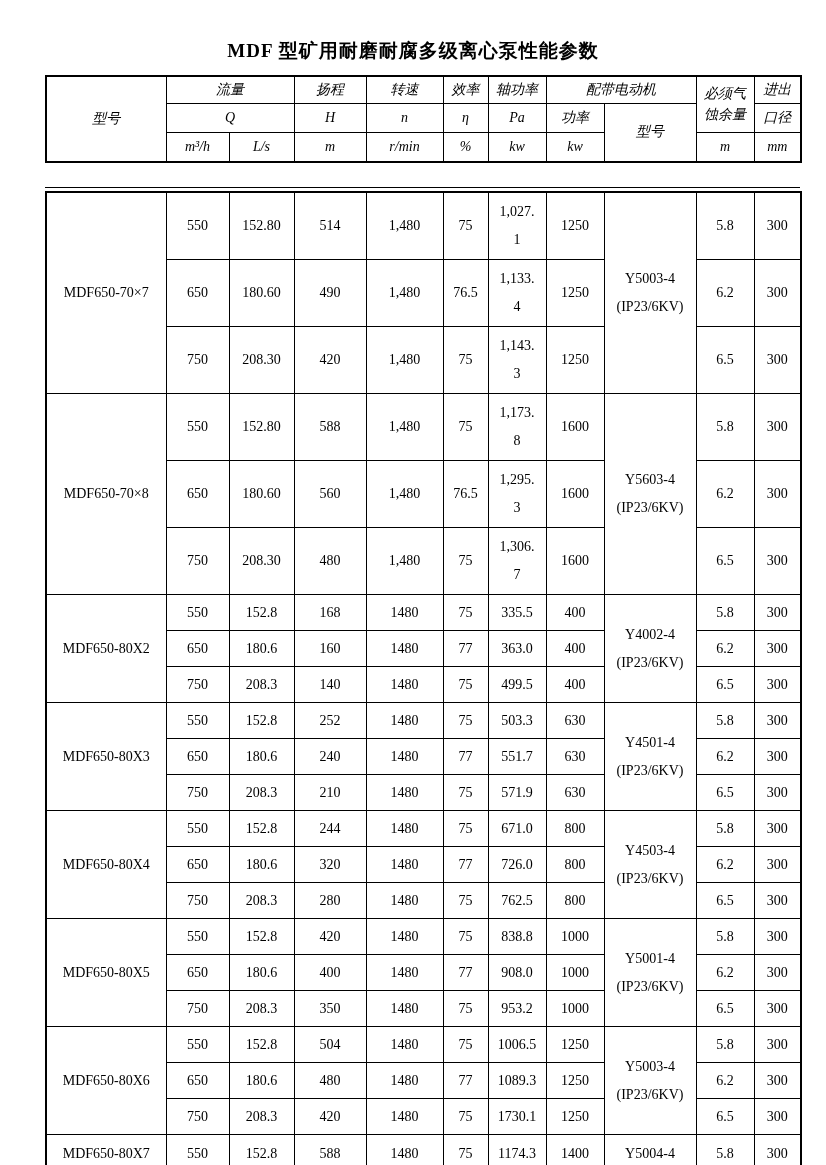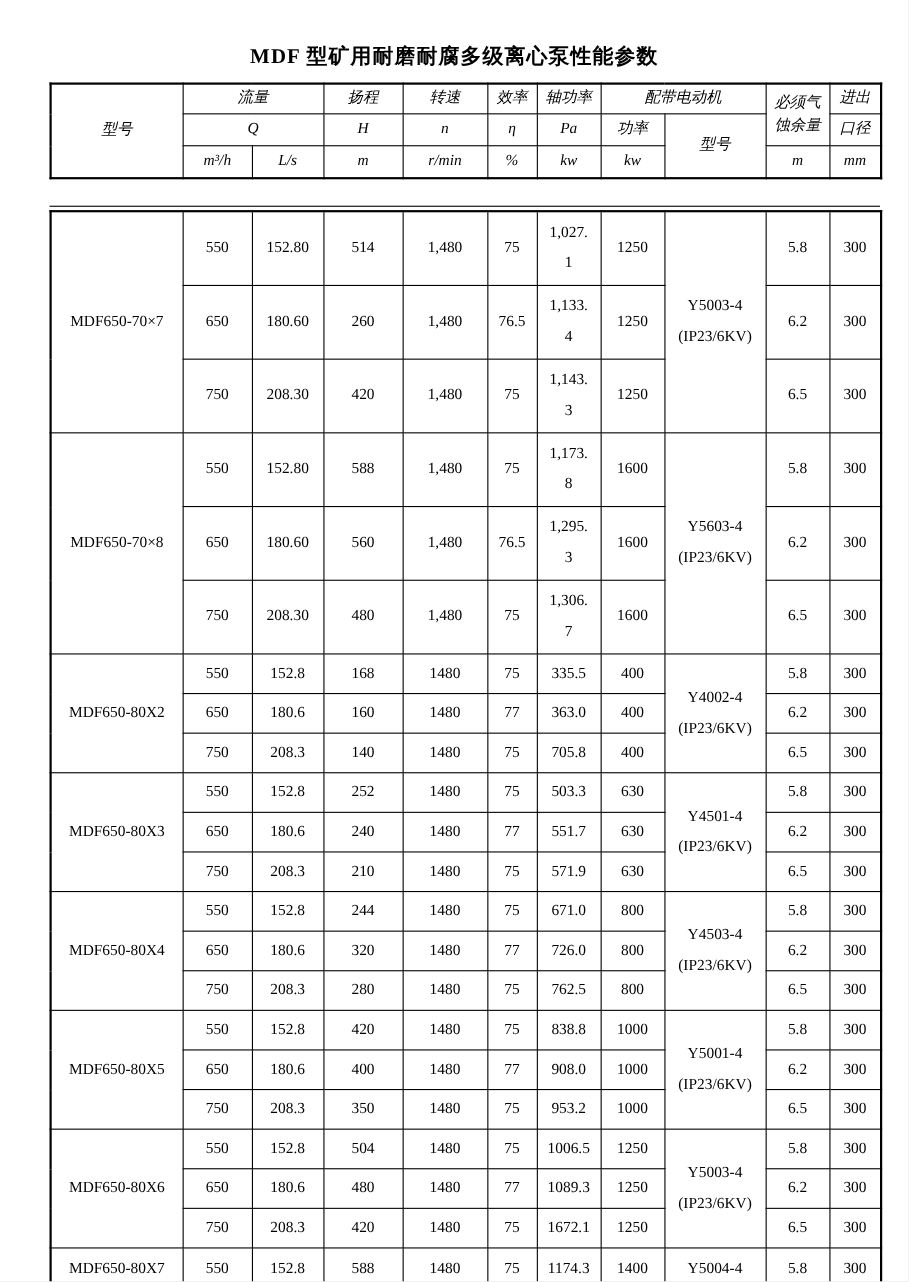--- a/index.html
+++ b/index.html
@@ -119,21 +119,21 @@
           <td rowspan="3">
             <div>Y5003-4</div>
             <div>(IP23/6KV)</div>
           </td>
           <td>5.8</td>
           <td>300</td>
         </tr>
         <tr class="tall">
           <td>650</td>
           <td>180.60</td>
-          <td>260</td>
+          <td>490</td>
           <td>1,480</td>
           <td>76.5</td>
           <td class="pa">1,133.
 4</td>
           <td>1250</td>
           <td>6.2</td>
           <td>300</td>
         </tr>
         <tr class="tall">
           <td>750</td>
@@ -214,21 +214,21 @@
           <td>400</td>
           <td>6.2</td>
           <td>300</td>
         </tr>
         <tr class="short">
           <td>750</td>
           <td>208.3</td>
           <td>140</td>
           <td>1480</td>
           <td>75</td>
-          <td class="pa">705.8</td>
+          <td class="pa">499.5</td>
           <td>400</td>
           <td>6.5</td>
           <td>300</td>
         </tr>
         <tr class="short">
           <th rowspan="3">MDF650-80X3</th>
           <td>550</td>
           <td>152.8</td>
           <td>252</td>
           <td>1480</td>
@@ -366,21 +366,21 @@
           <td>1250</td>
           <td>6.2</td>
           <td>300</td>
         </tr>
         <tr class="short">
           <td>750</td>
           <td>208.3</td>
           <td>420</td>
           <td>1480</td>
           <td>75</td>
-          <td class="pa">1672.1</td>
+          <td class="pa">1730.1</td>
           <td>1250</td>
           <td>6.5</td>
           <td>300</td>
         </tr>
         <tr class="single">
           <th>MDF650-80X7</th>
           <td>550</td>
           <td>152.8</td>
           <td>588</td>
           <td>1480</td>

